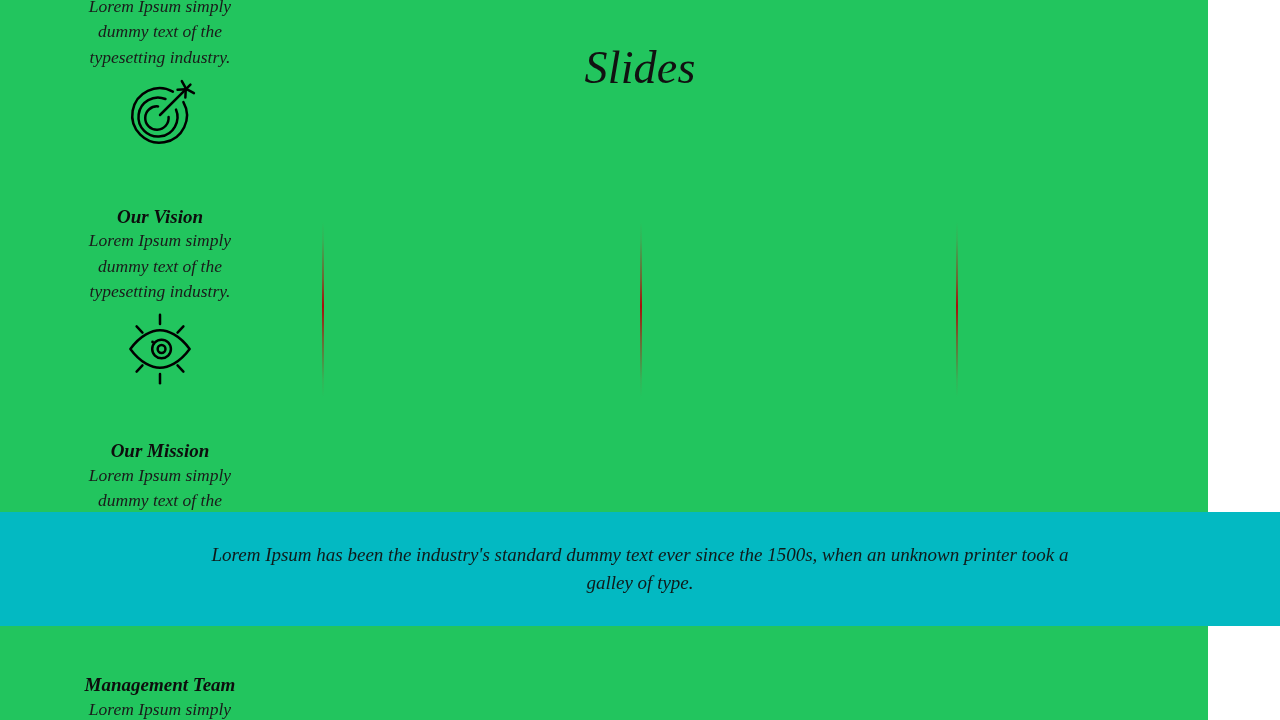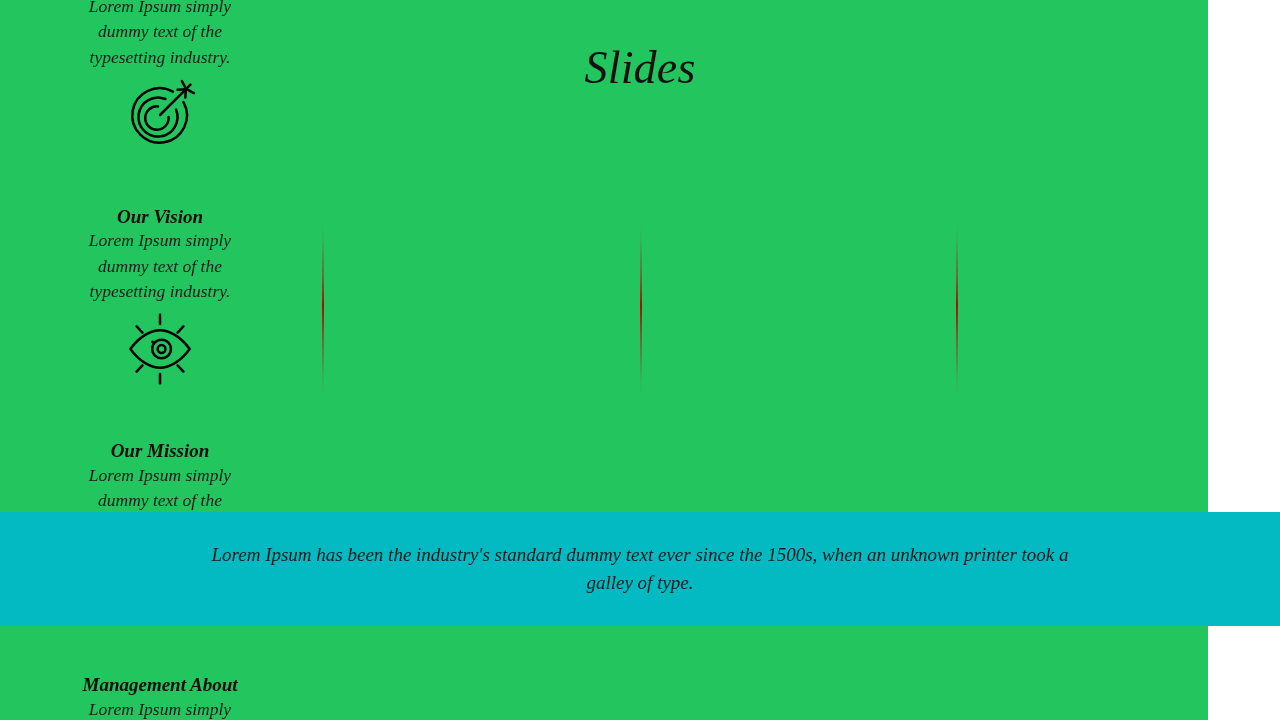--- a/index.html
+++ b/index.html
@@ -200,21 +200,21 @@
       <div class="icon-wrap">
         <svg viewBox="0 0 100 100" fill="none" stroke="#000000" stroke-width="3.2" stroke-linecap="round" stroke-linejoin="round">
           <circle cx="24" cy="42" r="10.5"></circle>
           <path d="M7 70 A17 16 0 0 1 41 70"></path>
           <circle cx="76" cy="42" r="10.5"></circle>
           <path d="M59 70 A17 16 0 0 1 93 70"></path>
           <circle cx="50" cy="35.5" r="13.5"></circle>
           <path d="M28 78 A22 21 0 0 1 72 78 L72 80 A2 2 0 0 1 70 82 L30 82 A2 2 0 0 1 28 80 Z"></path>
         </svg>
       </div>
-      <div class="col-heading">Management About</div>
+      <div class="col-heading">Management Team</div>
       <div class="col-body">Lorem Ipsum simply dummy text of the typesetting industry.</div>
     </div>
 
   </div>
 
   <div class="divider divider-1"></div>
   <div class="divider divider-2"></div>
   <div class="divider divider-3"></div>
 
   <div class="banner">

